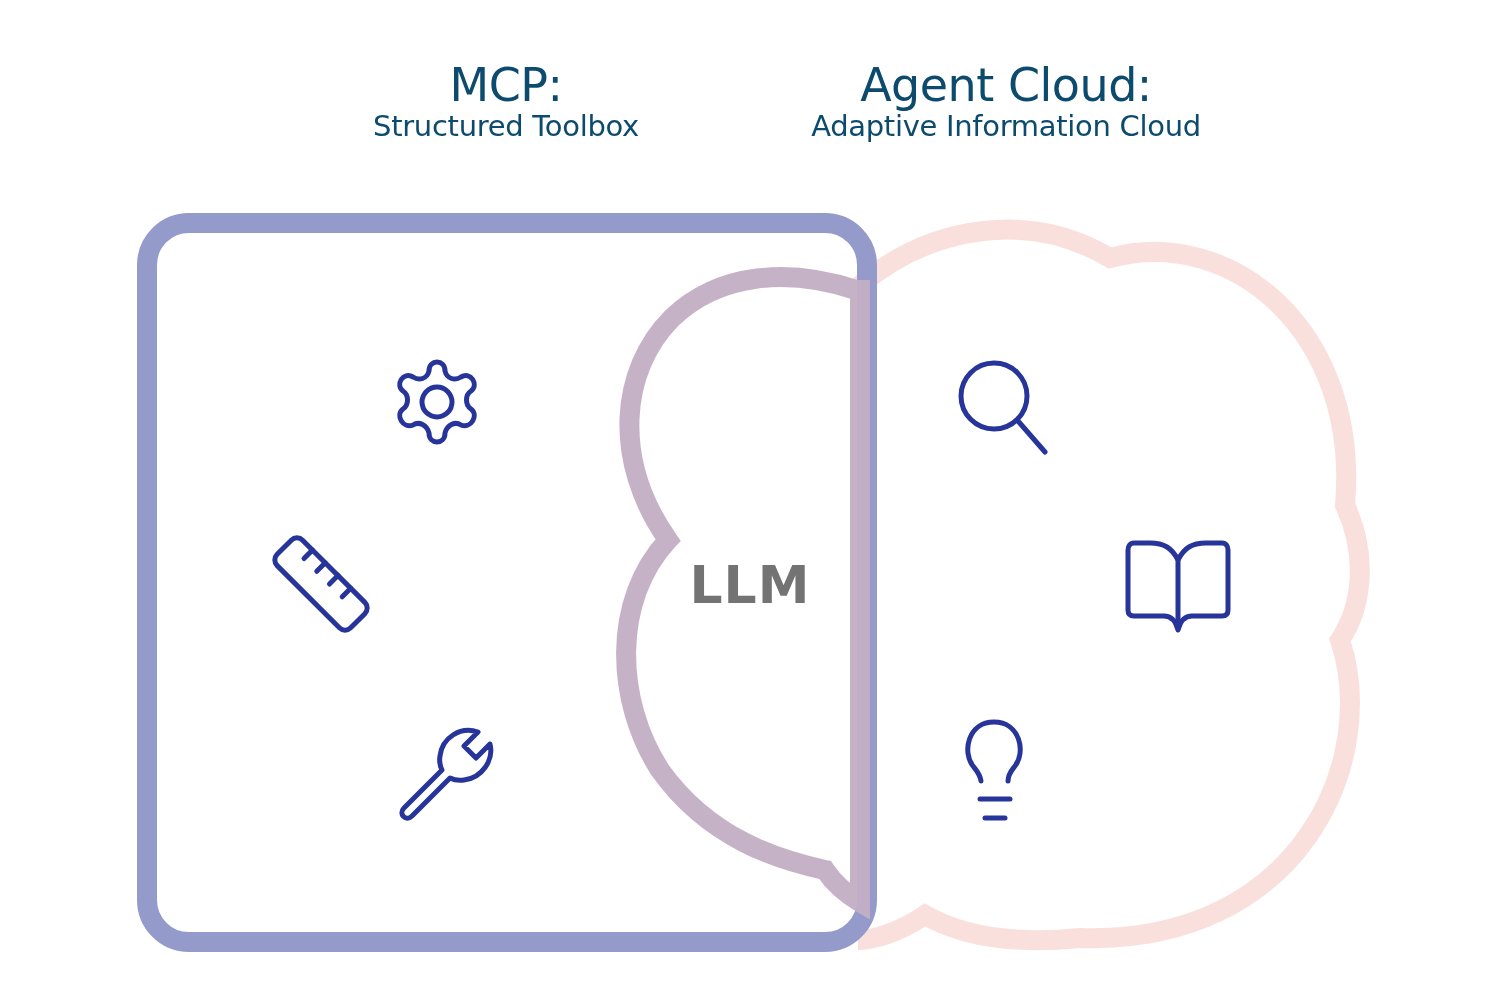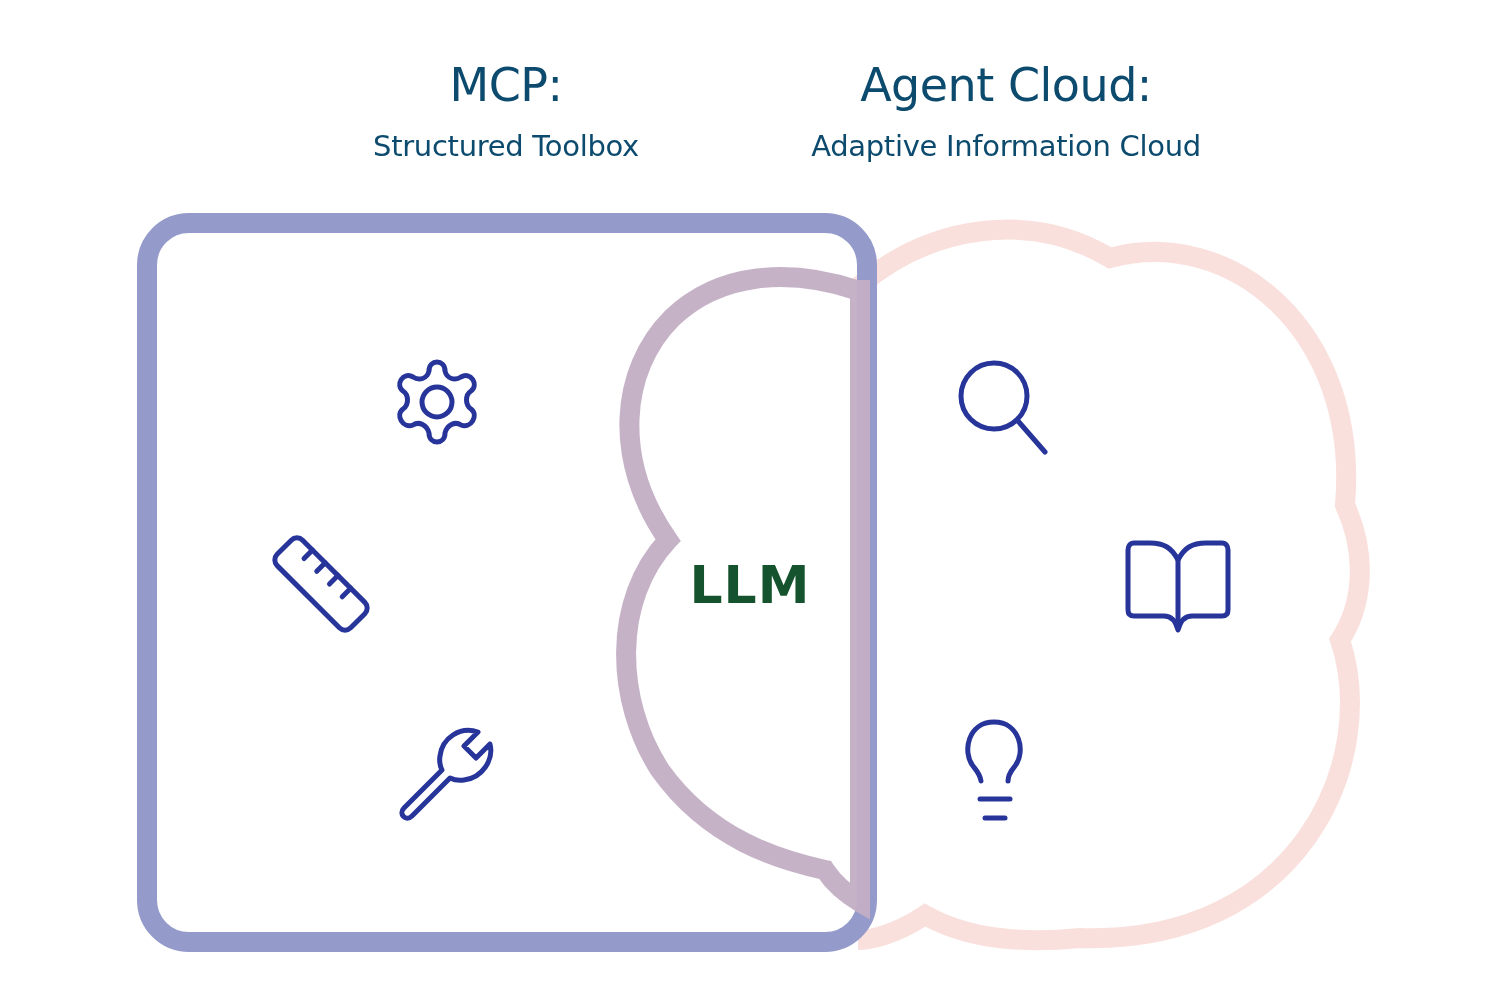--- a/index.html
+++ b/index.html
@@ -1,25 +1,25 @@
 <!DOCTYPE html>
 <html><head>
   <meta charset="utf-8">
   <style>
     html, body { margin: 0; padding: 0; background: #ffffff; }
     body { width: 1500px; height: 1002px; position: relative; overflow: hidden;
            font-family: "DejaVu Sans", "Liberation Sans", sans-serif; }
     .title { position: absolute; text-align: center; color: #0c4a6e; line-height: 1; }
     .title .main { font-size: 46px; display: block; letter-spacing: -0.5px; }
-    .title .sub { font-size: 29px; display: block; margin-top: 24px; letter-spacing: -0.3px; }
+    .title .sub { font-size: 29px; display: block; margin-top: 4px; letter-spacing: -0.3px; }
     #title-mcp { left: 306px; width: 400px; top: 62px; }
     #title-skills { left: 756px; width: 500px; top: 62px; }
     svg.canvas { position: absolute; left: 0; top: 0; }
     .llm-label { position: absolute; left: 660px; width: 180px; top: 555px; text-align: center;
-                 font-size: 52px; font-weight: bold; color: #14532d; letter-spacing: 1px; }
+                 font-size: 52px; font-weight: bold; color: #737373; letter-spacing: 1px; }
     .icon-stroke { fill: none; stroke: #27359a; stroke-width: 5; stroke-linecap: round; stroke-linejoin: round; }
   </style>
 </head>
 <body>
 
 <div class="title" id="title-mcp">
   <span class="main">MCP:</span>
   <span class="sub">Structured Toolbox</span>
 </div>
 <div class="title" id="title-skills">

